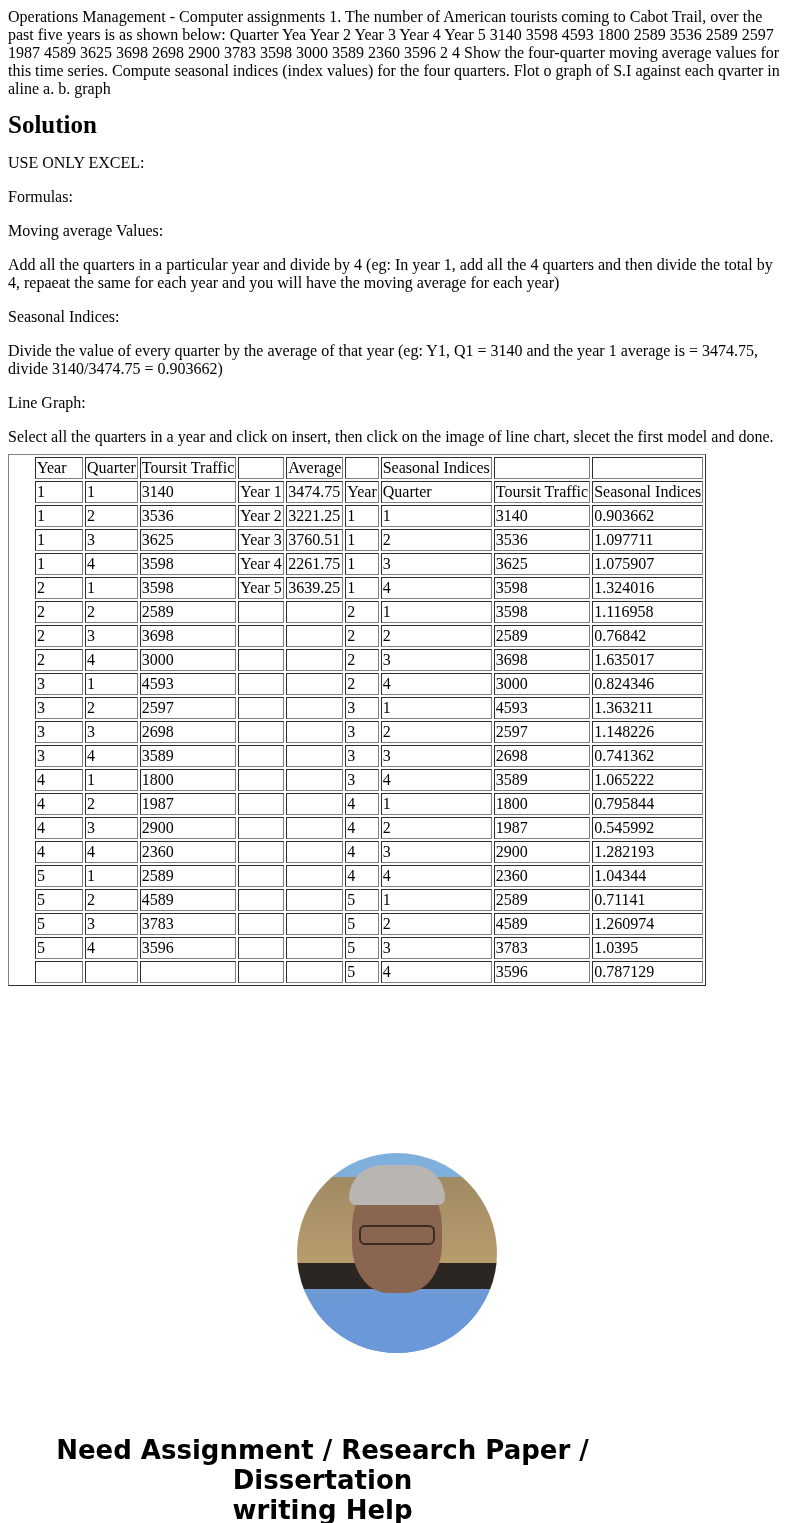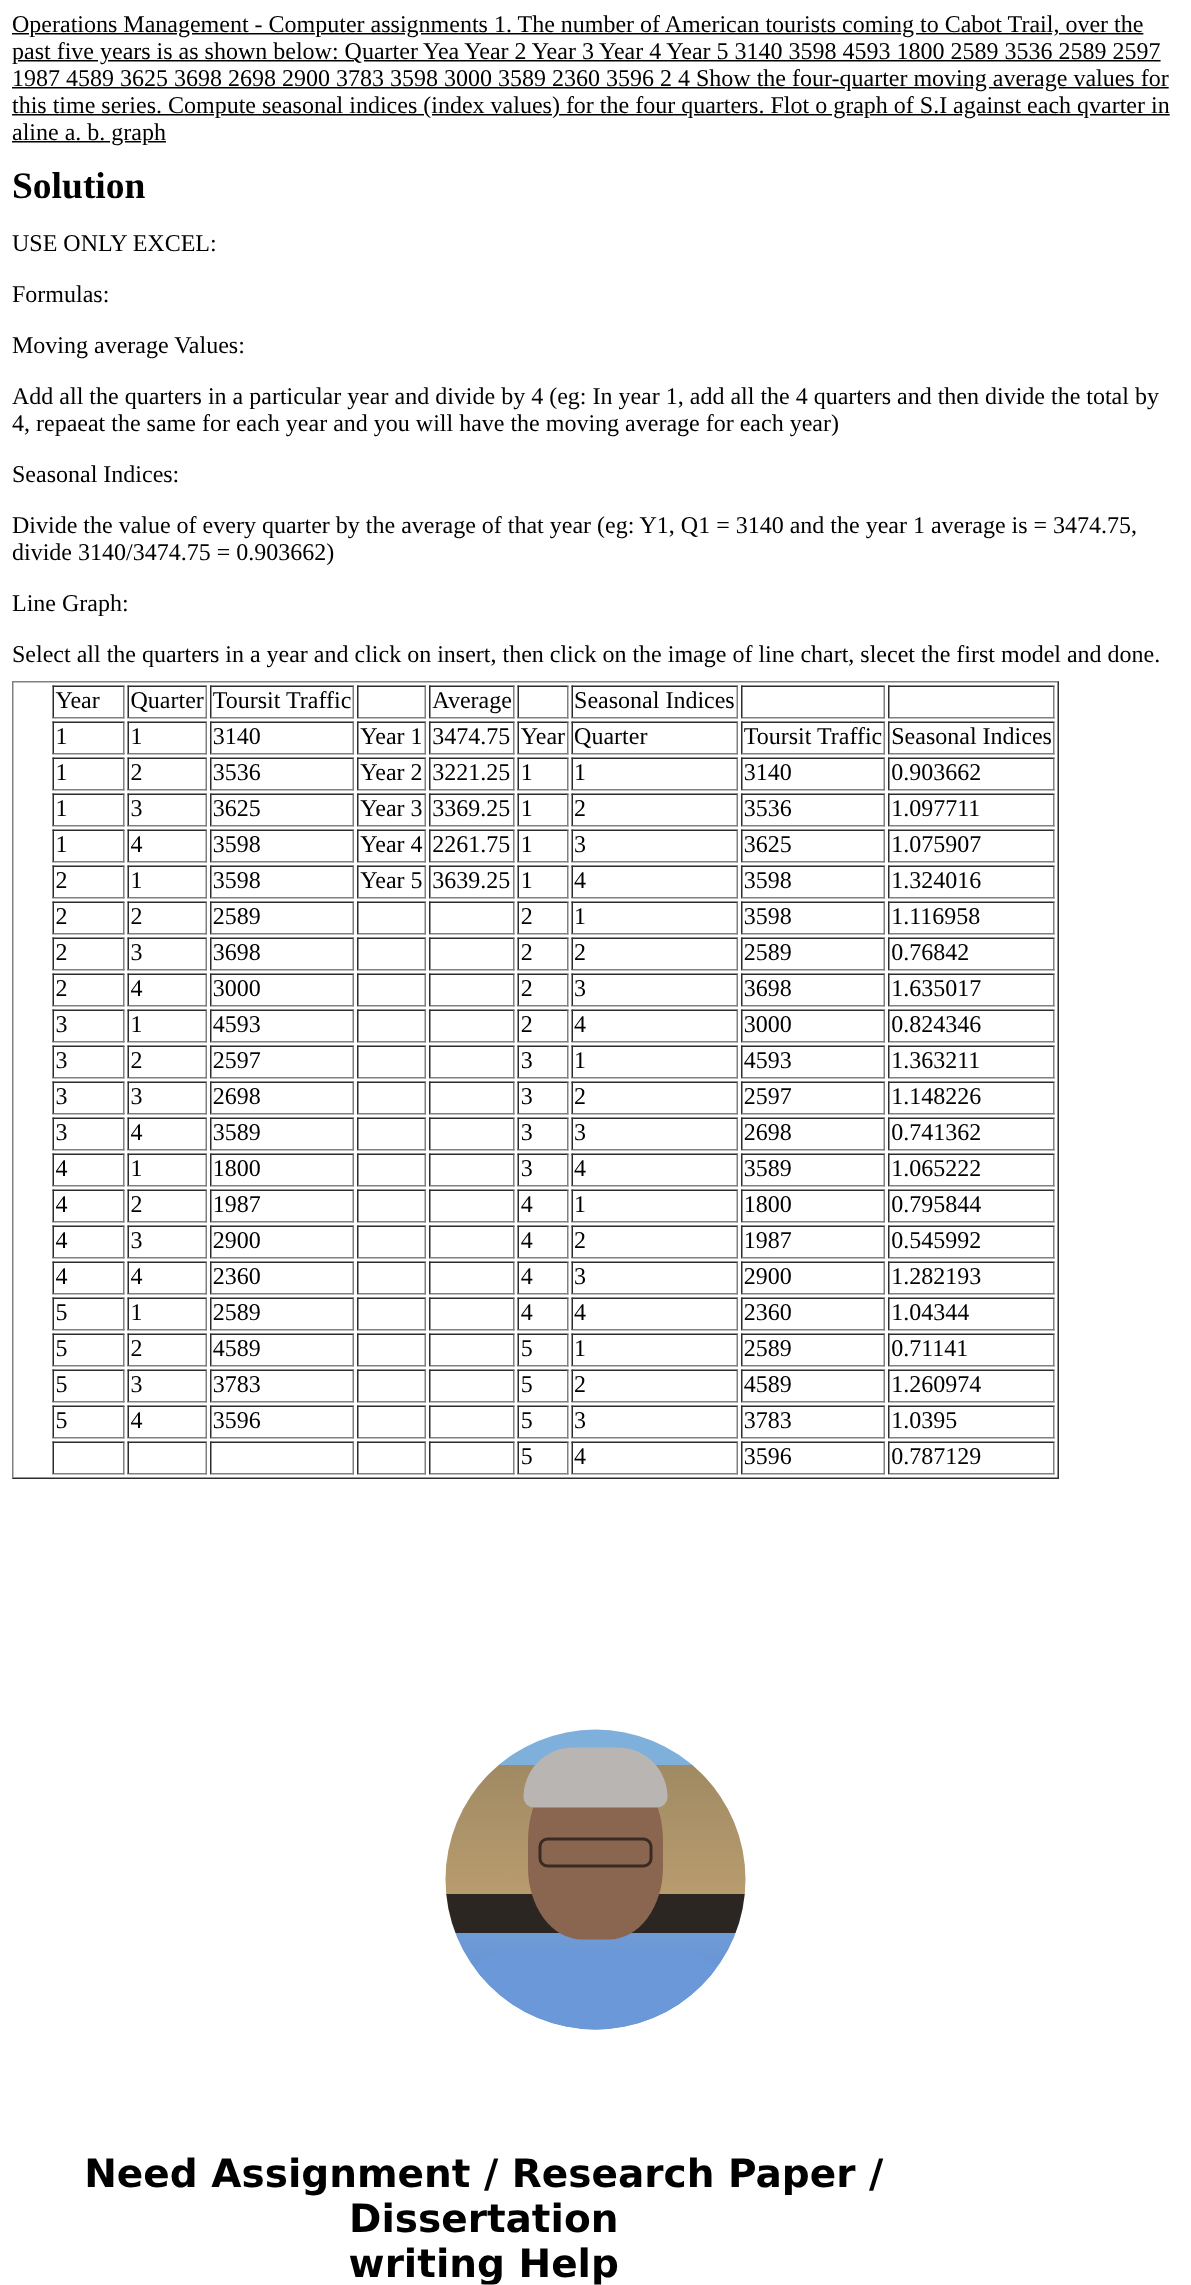--- a/index.html
+++ b/index.html
@@ -6,21 +6,21 @@
   body {
     width: 794px;
     height: 1523px;
     position: relative;
     font-family: "Liberation Serif", "DejaVu Serif", serif;
     font-size: 16px;
     color: #000;
     line-height: 18px;
   }
   .content { padding: 8px 8px 0 8px; }
-  .question { margin: 0 0 16px 0; text-decoration: underline; }
+  .question { margin: 0 0 16px 0; }
   h3 {
     font-size: 25px;
     font-weight: bold;
     margin: 0 0 18px 0;
     line-height: 22px;
   }
   p { margin: 0 0 16px 0; }
   table.data {
     border-collapse: separate;
     border-spacing: 2px;
@@ -130,21 +130,21 @@
           <td>1</td>
           <td>1</td>
           <td>3140</td>
           <td>0.903662</td>
         </tr>
         <tr>
           <td>1</td>
           <td>3</td>
           <td>3625</td>
           <td>Year 3</td>
-          <td>3369.25</td>
+          <td>3760.51</td>
           <td>1</td>
           <td>2</td>
           <td>3536</td>
           <td>1.097711</td>
         </tr>
         <tr>
           <td>1</td>
           <td>4</td>
           <td>3598</td>
           <td>Year 4</td>

